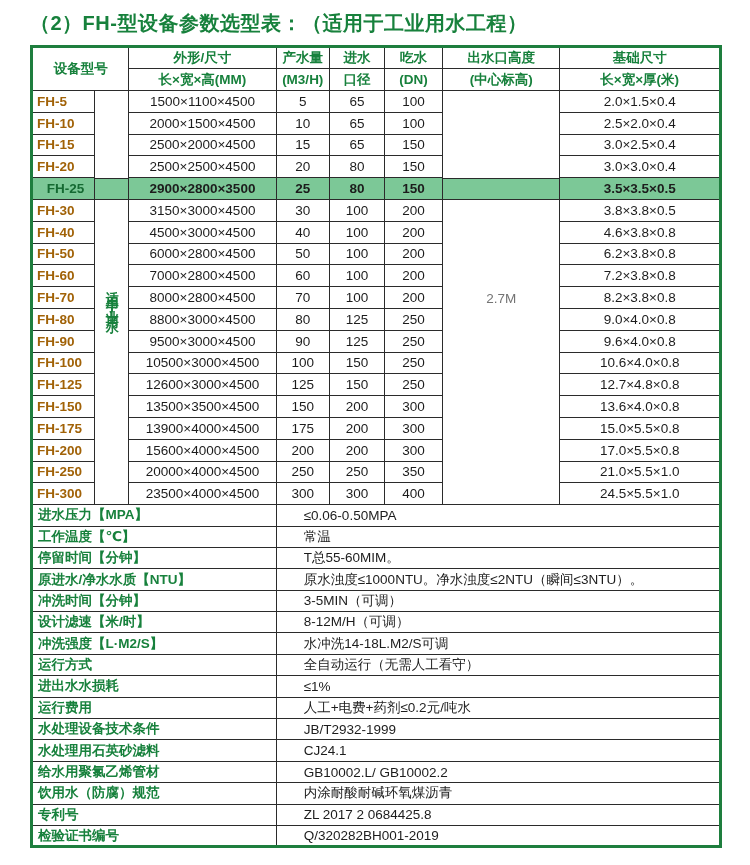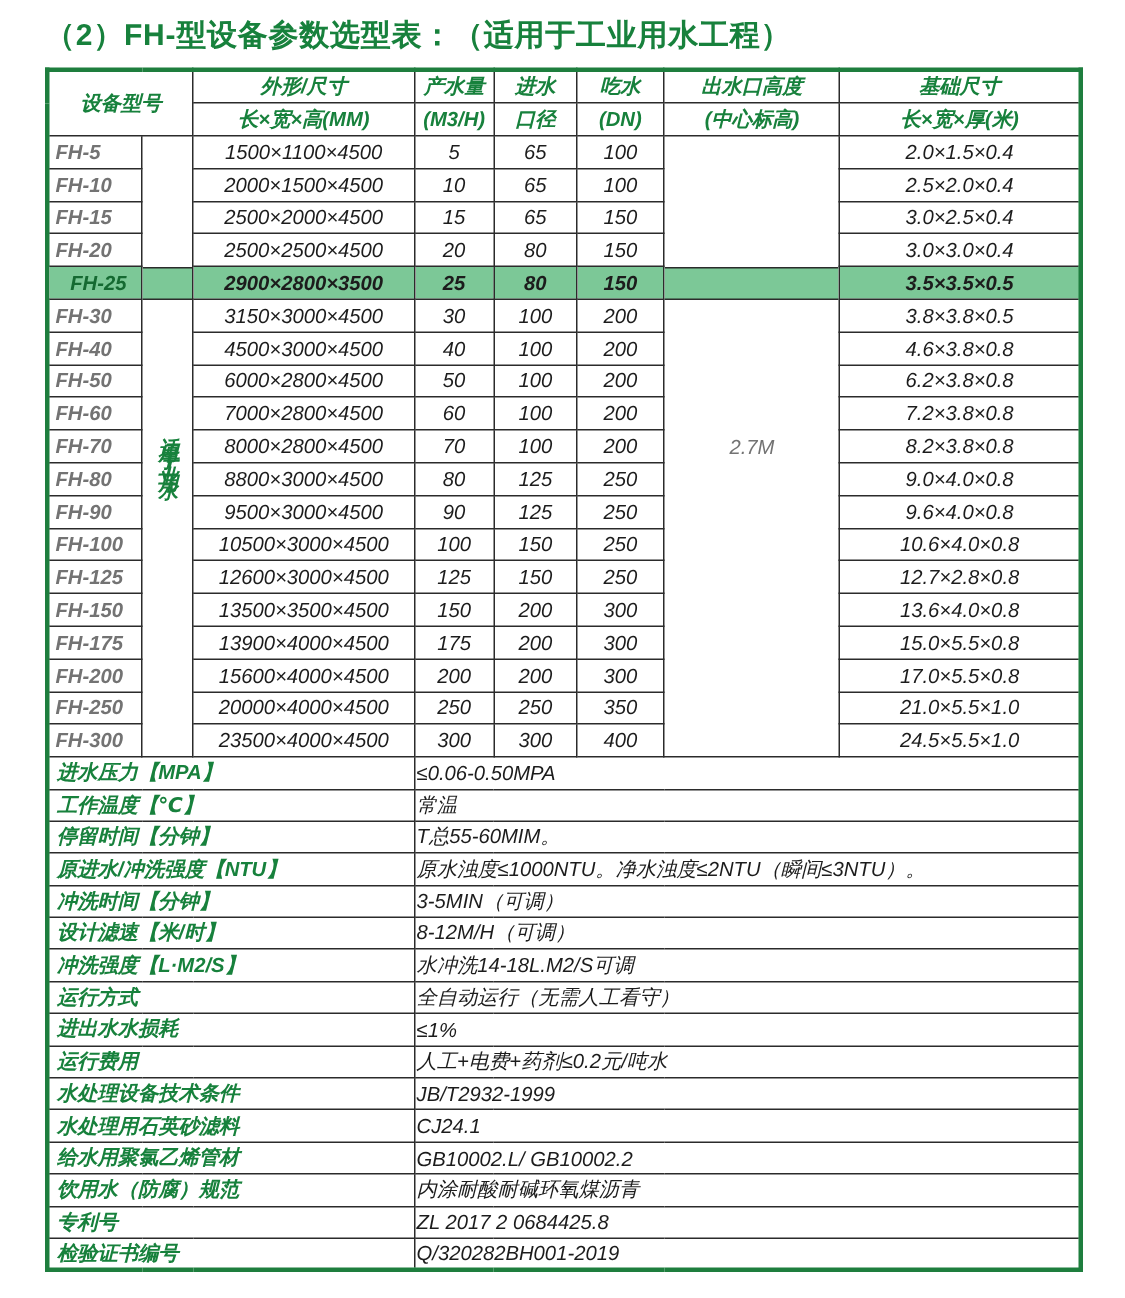--- a/index.html
+++ b/index.html
@@ -9,33 +9,32 @@
   }
   .title {
     margin:0; padding:10px 0 0 30px;
     font-size:20px; font-weight:bold; color:#17813c; letter-spacing:0.5px;
     white-space:nowrap;
   }
   table.spec-table {
     border-collapse:collapse; table-layout:fixed;
     width:692px; margin:8px 0 0 30px;
     border:3px solid #1e7e3e;
-    font-style:italic;
   }
   th, td {
     border:1px solid #2b2b2b;
     font-size:13.5px; color:#1c1c1c;
     text-align:center; vertical-align:middle;
     padding:0; overflow:hidden; white-space:nowrap;
     box-sizing:border-box;
   }
   thead tr { height:22px; }
   thead th { color:#17813c; font-weight:bold; background:#ffffff; }
   tr.device-row { height:21.8px; }
-  td.model-cell { color:#737373; font-weight:bold; text-align:left; padding-left:4px; }
+  td.model-cell { color:#a16207; font-weight:bold; text-align:left; padding-left:4px; }
   tr.hl > td { background:#7cc897; font-weight:bold;text-align:center; }
   tr.hl > td.model-cell { color:#156a32; }
   td.group-cell, td.outlet-cell { position:relative; padding:0; }
   .vlabel {
     position:absolute; top:50%; left:50%; transform:translate(-50%,-50%);
     color:#17813c; font-weight:bold; font-size:13px;
     writing-mode:vertical-rl; text-orientation:upright; letter-spacing:5px;
     white-space:nowrap;
   }
   .outlet-val {
@@ -44,21 +43,21 @@
   }
   .stripe {
     position:absolute; left:0; right:0;
     top:calc(100% * 4 / 19); height:calc(100% / 19);
     background:#7cc897;
     border-top:1px solid #2b2b2b; border-bottom:1px solid #2b2b2b;
     box-sizing:border-box;
   }
   tr.spec-row { height:21.4px; }
   td.spec-label { color:#17813c; font-weight:bold; text-align:left; padding-left:5px; }
-  td.spec-value { text-align:left; padding-left:1px; }
+  td.spec-value { text-align:left; padding-left:27px; }
 </style>
 </head>
 <body>
 
 <div class="page">
   <h1 class="title">（2）FH-型设备参数选型表：（适用于工业用水工程）</h1>
 
   <table class="spec-table">
     <colgroup>
       <col style="width:63px">
@@ -201,21 +200,21 @@
           <td>150</td>
           <td>250</td>
           <td>10.6×4.0×0.8</td>
         </tr>
         <tr class="device-row">
           <td class="model-cell">FH-125</td>
           <td class="dims-cell">12600×3000×4500</td>
           <td>125</td>
           <td>150</td>
           <td>250</td>
-          <td>12.7×2.8×0.8</td>
+          <td>12.7×4.8×0.8</td>
         </tr>
         <tr class="device-row">
           <td class="model-cell">FH-150</td>
           <td class="dims-cell">13500×3500×4500</td>
           <td>150</td>
           <td>200</td>
           <td>300</td>
           <td>13.6×4.0×0.8</td>
         </tr>
         <tr class="device-row">
@@ -258,21 +257,21 @@
         </tr>
         <tr class="spec-row">
           <td class="spec-label" colspan="3">工作温度【℃】</td>
           <td class="spec-value" colspan="5">常温</td>
         </tr>
         <tr class="spec-row">
           <td class="spec-label" colspan="3">停留时间【分钟】</td>
           <td class="spec-value" colspan="5">T总55-60MIM。</td>
         </tr>
         <tr class="spec-row">
-          <td class="spec-label" colspan="3">原进水/冲洗强度【NTU】</td>
+          <td class="spec-label" colspan="3">原进水/净水水质【NTU】</td>
           <td class="spec-value" colspan="5">原水浊度≤1000NTU。净水浊度≤2NTU（瞬间≤3NTU）。</td>
         </tr>
         <tr class="spec-row">
           <td class="spec-label" colspan="3">冲洗时间【分钟】</td>
           <td class="spec-value" colspan="5">3-5MIN（可调）</td>
         </tr>
         <tr class="spec-row">
           <td class="spec-label" colspan="3">设计滤速【米/时】</td>
           <td class="spec-value" colspan="5">8-12M/H（可调）</td>
         </tr>

